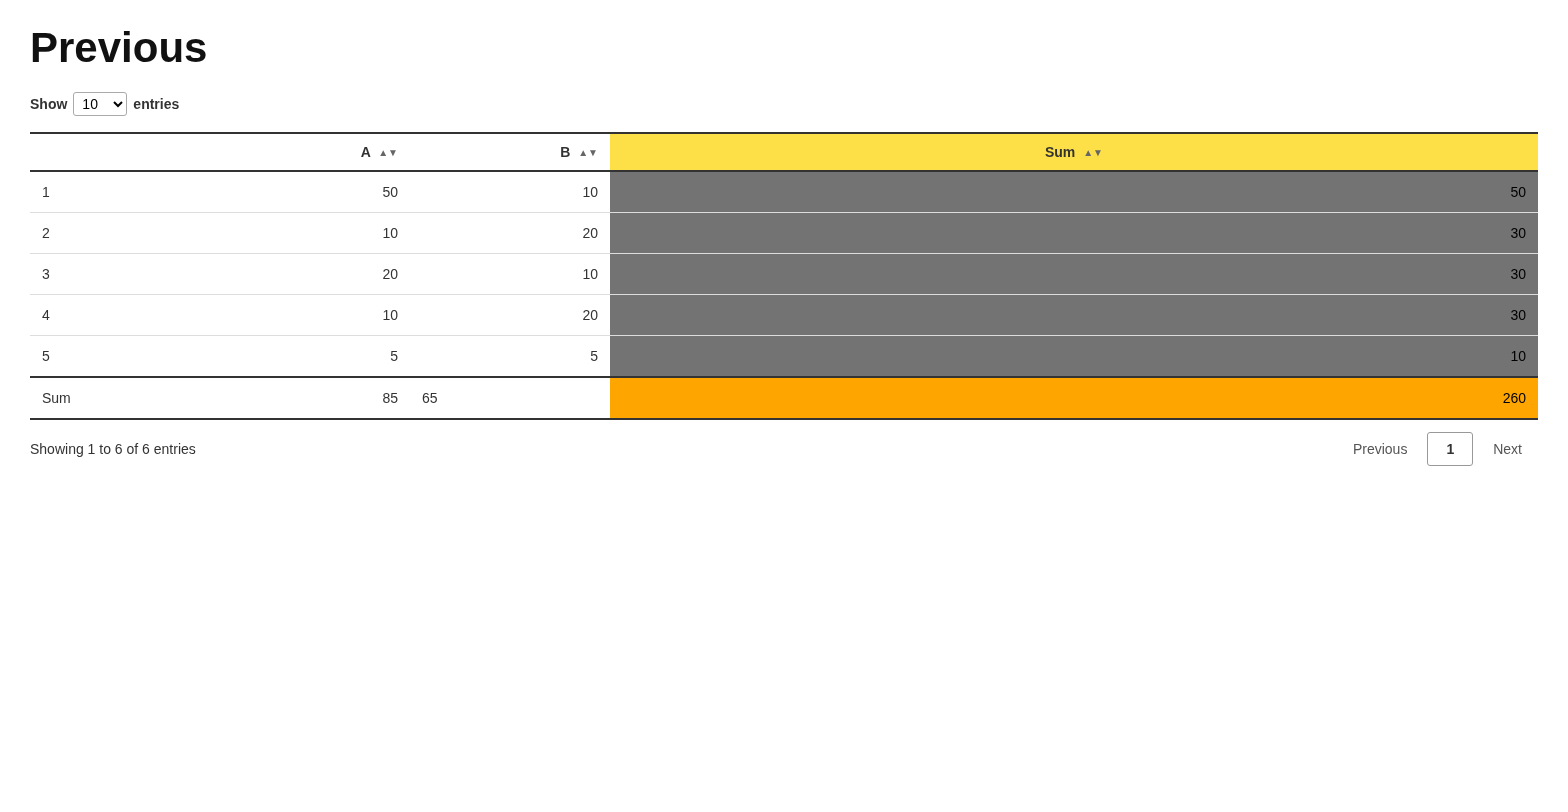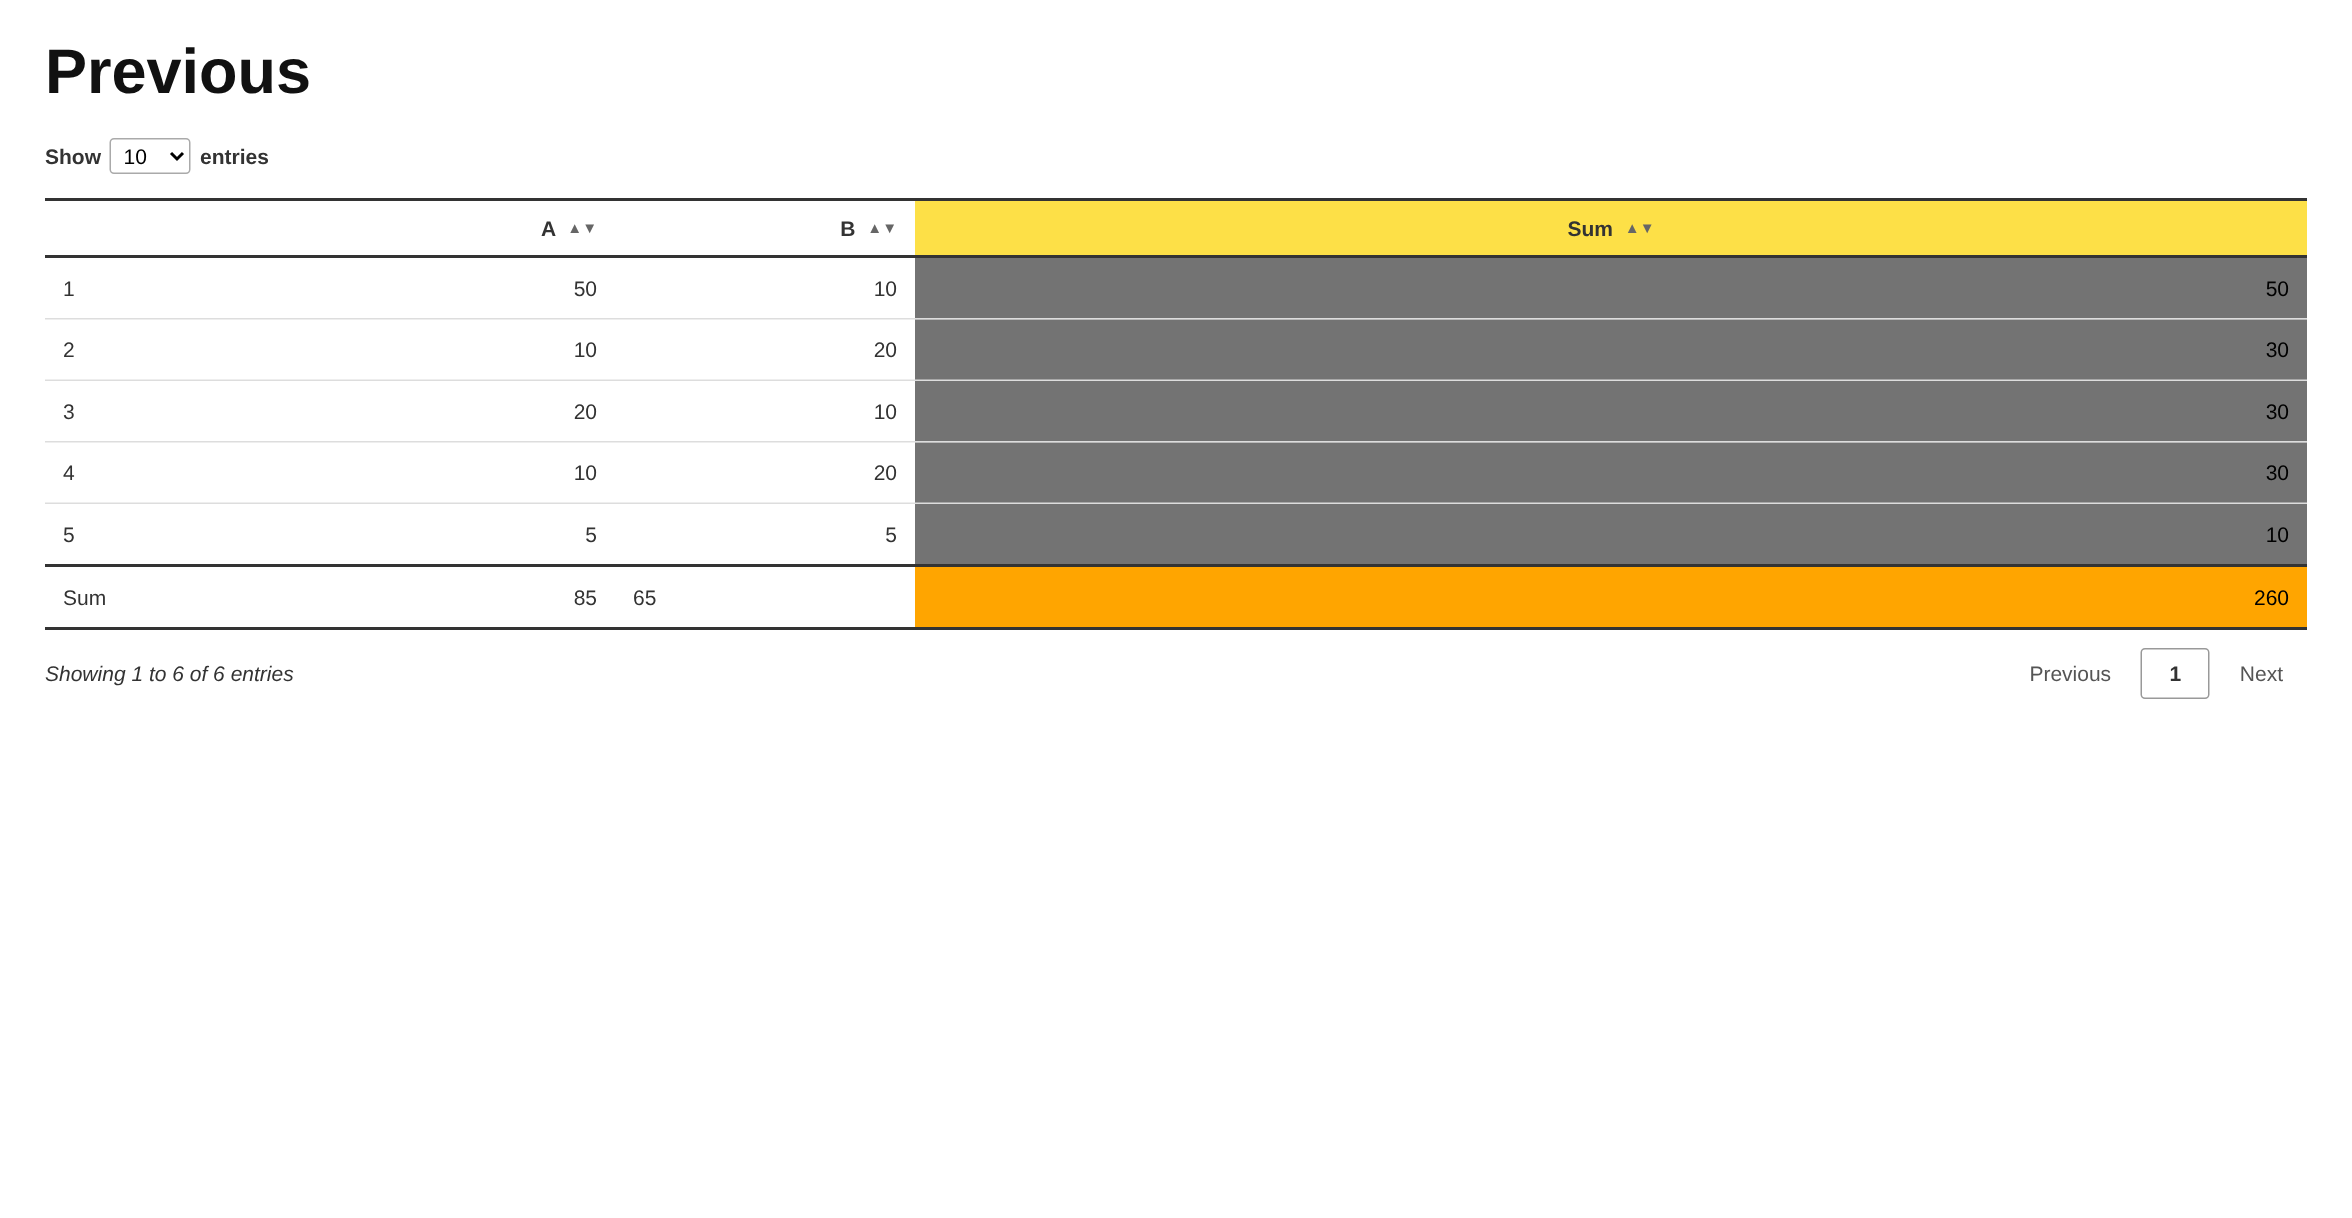--- a/index.html
+++ b/index.html
@@ -168,21 +168,20 @@
     .footer-row {
       display: flex;
       align-items: center;
       justify-content: space-between;
       margin-top: 8px;
     }
 
     .showing-info {
       font-size: 14px;
       color: #333;
-      font-style: italic;
     }
 
     .pagination {
       display: flex;
       align-items: center;
       gap: 4px;
     }
 
     .pagination button {
       background: #fff;

